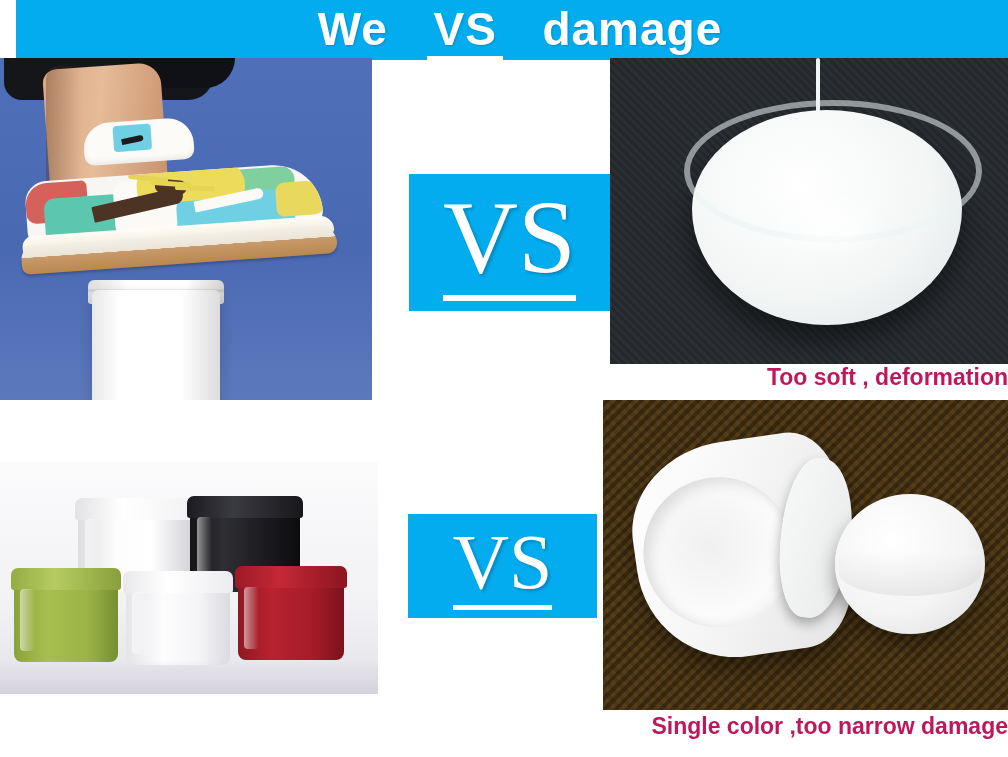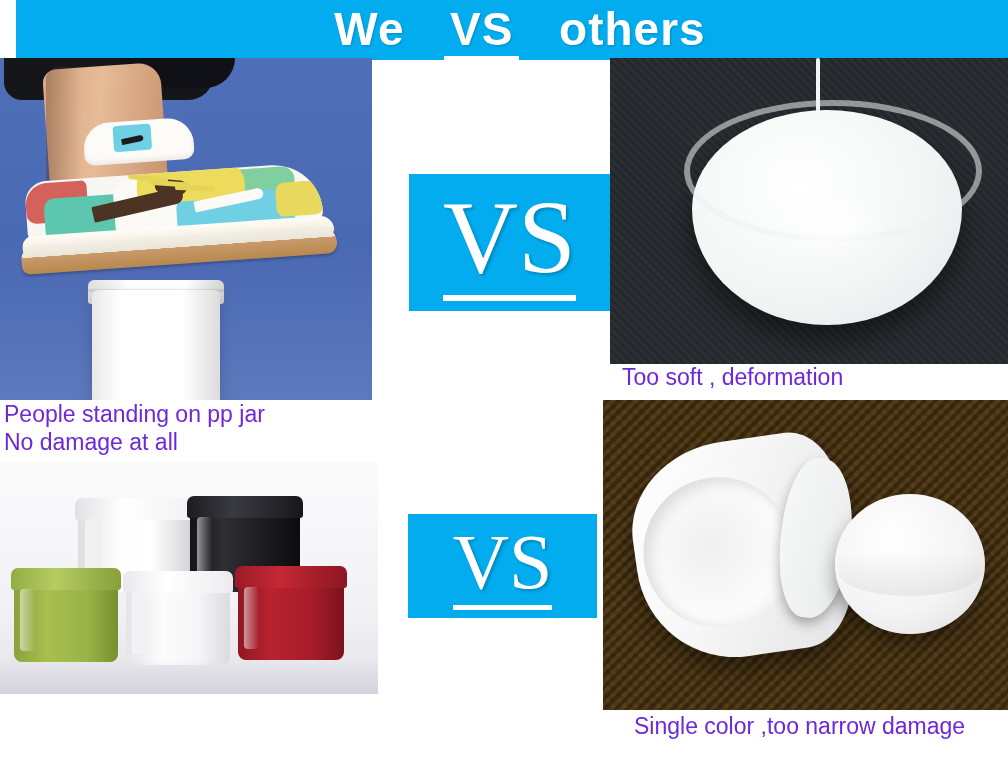--- a/index.html
+++ b/index.html
@@ -138,38 +138,38 @@
             justify-content:center;}
   .vs-badge span{font-family:"Liberation Serif",serif;color:#ffffff;font-weight:normal;
             border-bottom:6px solid #ffffff;line-height:1;padding-bottom:6px;
             text-shadow:2px 2px 3px rgba(0,0,0,.22);}
   #vs-top{left:409px;top:174px;width:201px;height:137px;}
   #vs-top span{font-size:104px;}
   #vs-bottom{left:408px;top:514px;width:189px;height:104px;}
   #vs-bottom span{font-size:78px;border-bottom-width:5px;padding-bottom:4px;}
 
   
-  .caption{position:absolute;color:#6d28d9;font-weight:normal;line-height:1.22;white-space:pre-line;}
+  .caption{position:absolute;color:#be185d;font-weight:bold;line-height:1.22;white-space:pre-line;text-align:right;}
   #cap-shoe{left:4px;top:400px;width:380px;font-size:23px;}
   #cap-cream{left:622px;top:363px;width:386px;font-size:23px;}
   #cap-colors{left:4px;top:695px;width:380px;font-size:23px;}
   #cap-single{left:634px;top:712px;width:374px;font-size:23px;}
 </style>
 </head>
 <body>
 
 <div class="page">
 
   <div class="banner">
     <div class="banner-text">
       <span class="seg">We</span>
       <span class="seg">&nbsp;&nbsp;</span>
       <span class="vs-seg">VS</span>
       <span class="seg">&nbsp;&nbsp;</span>
-      <span class="seg">others</span>
+      <span class="seg">damage</span>
     </div>
   </div>
 
   <div class="photo" id="photo-shoe">
     <div class="shorts"></div>
     <div class="shorts2"></div>
     <div class="leg"></div>
     <div class="leg-shadow"></div>
 
     <div class="shoe">
@@ -192,22 +192,20 @@
         </div>
       </div>
       <div class="shoe-mid"></div>
       <div class="shoe-sole"></div>
     </div>
 
     <div class="jar-white-lid"></div>
     <div class="jar-white"></div>
   </div>
 
-  <div class="caption" id="cap-shoe">People standing on pp jar
-No damage at all</div>
 
   <div class="vs-badge" id="vs-top">
     <span>VS</span>
   </div>
 
   <div class="photo" id="photo-cream">
     <div class="cream-stream"></div>
     <div class="cream-disc"></div>
     <div class="cream-rim"></div>
     <div class="cream-gloss"></div>

